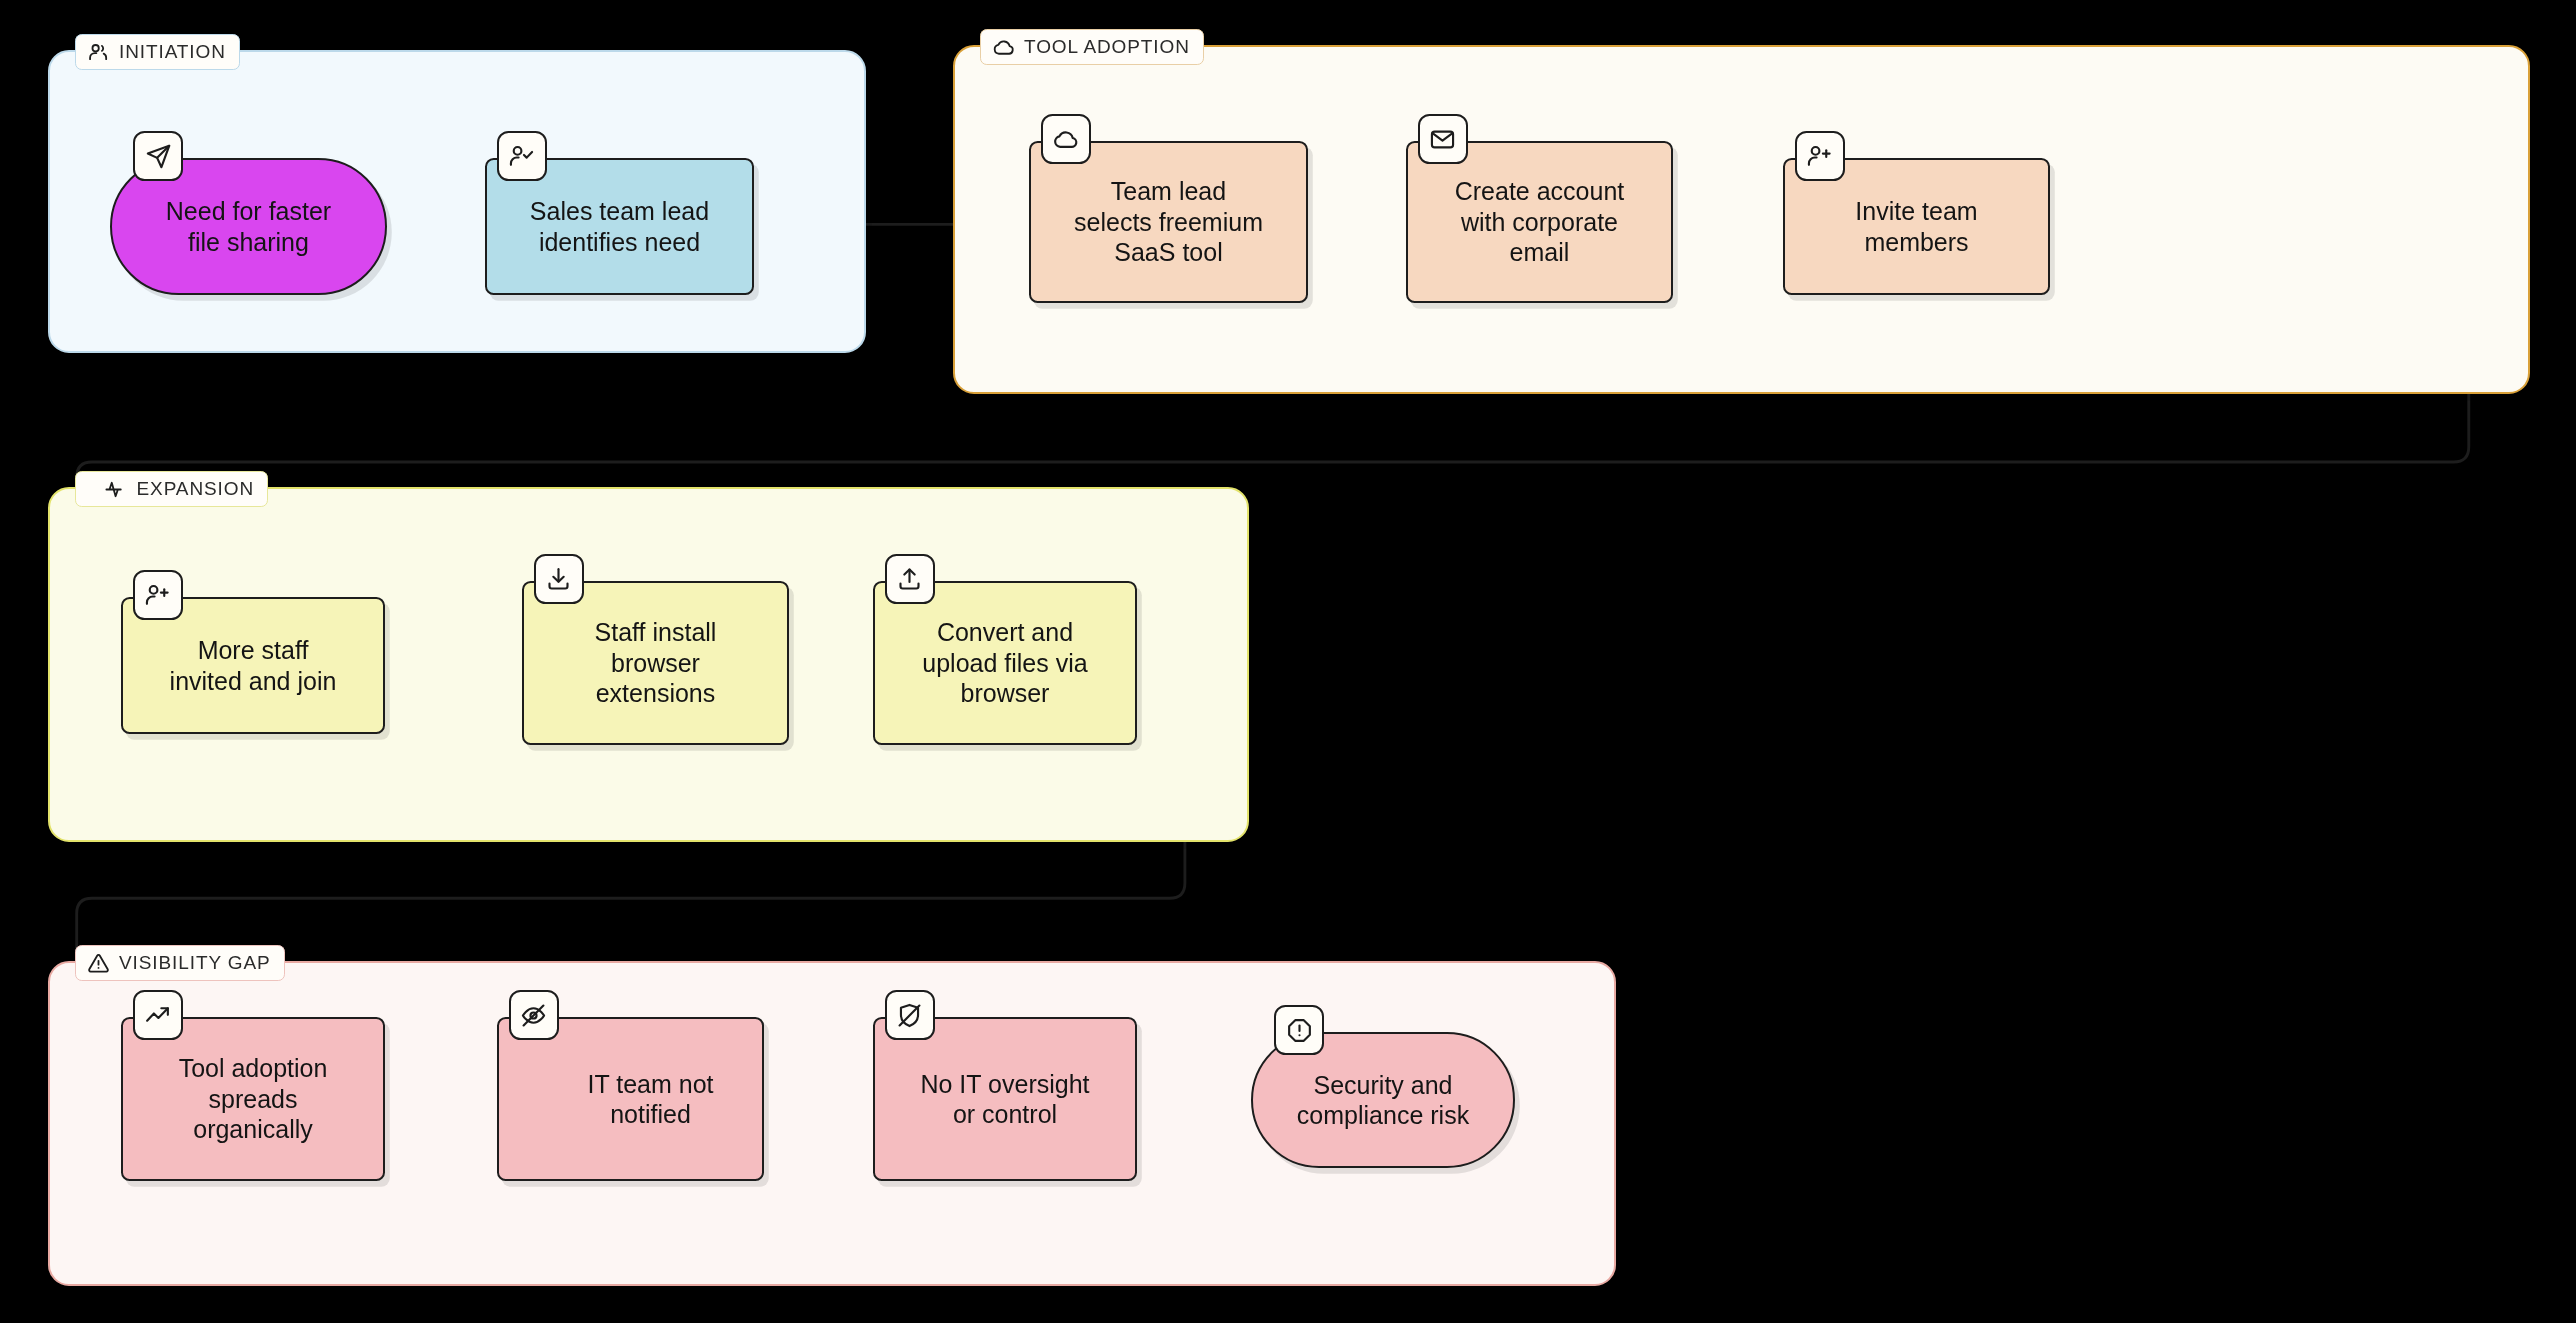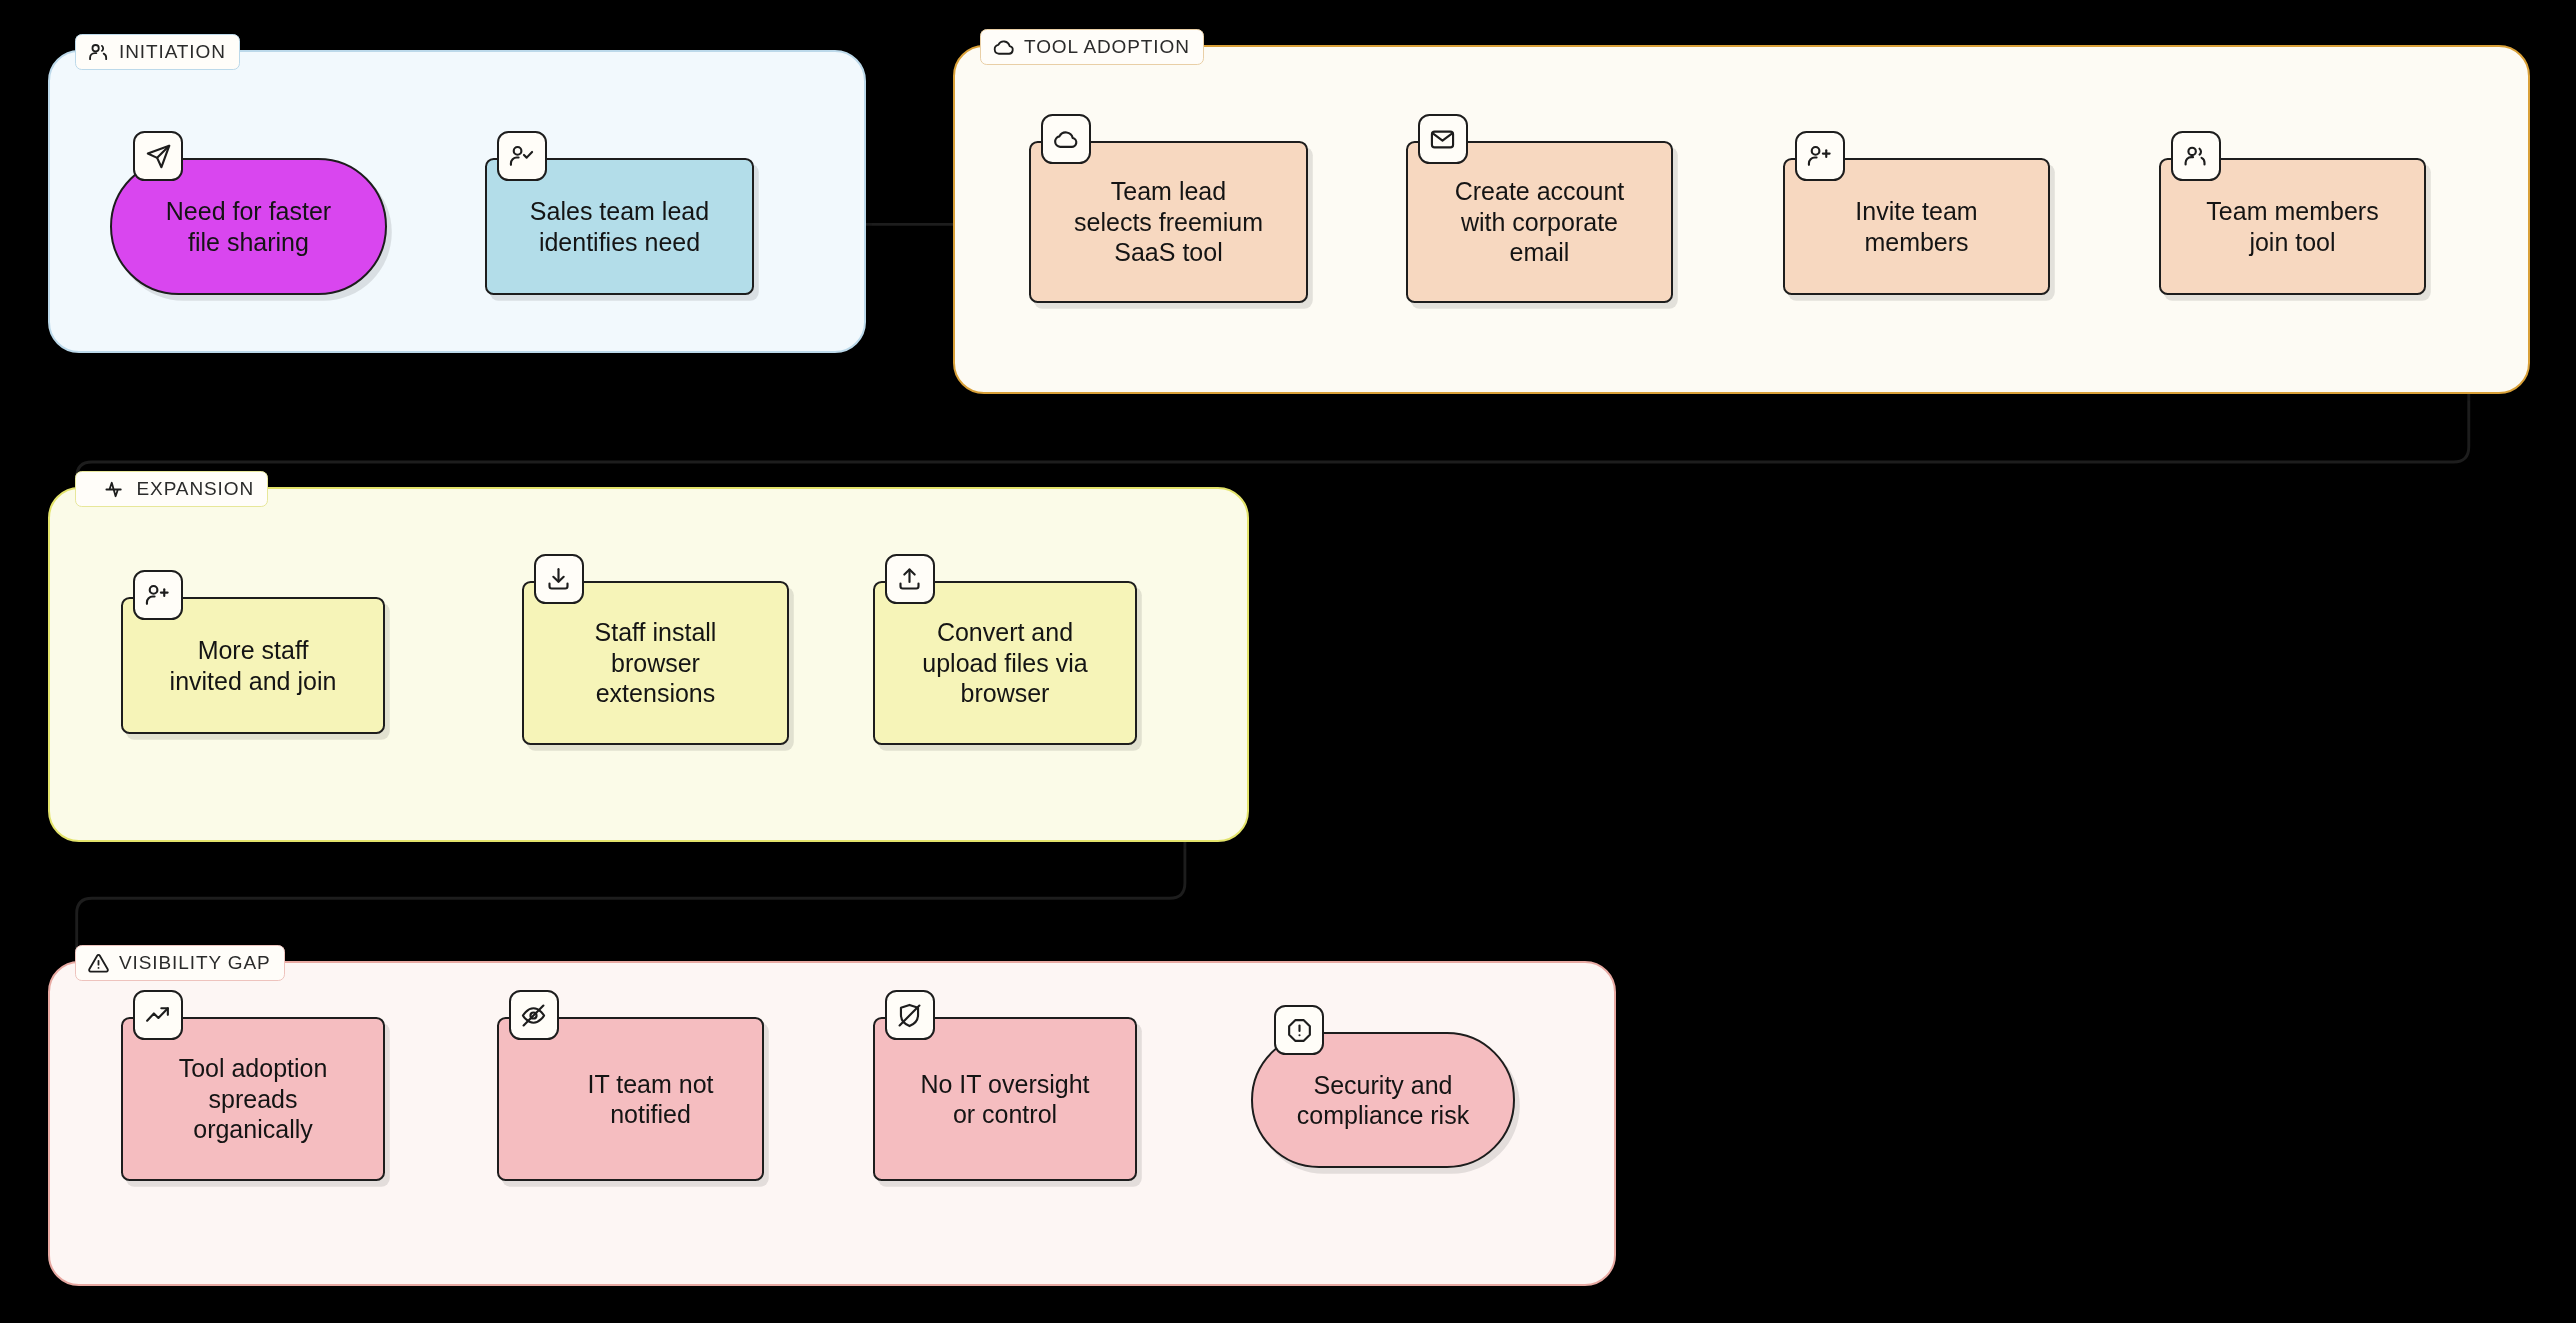--- a/index.html
+++ b/index.html
@@ -8,21 +8,21 @@
     width:2576px;height:1323px;
     background:#000;
     font-family:"Liberation Sans", sans-serif;
     overflow:hidden;
   }
   svg#wires{position:absolute;left:0;top:0;width:2576px;height:1323px;pointer-events:none;}
 
   
   .group{
     position:absolute;
-    border-radius:31px;
+    border-radius:21px;
     box-sizing:border-box;
     box-shadow:5.7px 6.7px 0 rgba(0,0,0,0.10);
   }
   .group-label{
     position:absolute;
     top:-18px;left:25px;
     height:36px;
     display:flex;align-items:center;gap:9.5px;
     padding:0 13.4px 0 10.5px;
     background:#fffdf9;
@@ -186,32 +186,20 @@
           <circle cx="8.5" cy="7" r="3.4"></circle>
             <path d="M2.6 19.4v-1.3a5.2 5.2 0 0 1 5.2-5.2h1.6"></path>
           <path d="M18 6.4v6"></path>
             <path d="M15 9.4h6"></path>
         </svg>
       </div>
       <div class="label">Invite team
 members</div>
     </div>
 
-    <div class="node rect" style="left:1204px;top:111px;width:267px;height:137px;background:#f7d8c0;">
-      <div class="node-icon">
-        <svg width="27" height="27" viewBox="0 0 24 24" fill="none" stroke="#1d1d1d" stroke-width="1.9" stroke-linecap="round" stroke-linejoin="round">
-          <circle cx="9" cy="7.5" r="3.3"></circle>
-            <path d="M3.2 19v-1.4a5 5 0 0 1 5-5h1.6"></path>
-          <path d="M15.6 5.1a3.3 3.3 0 0 1 0 5.2"></path>
-            <path d="M17.4 13.2a4.8 4.8 0 0 1 2.6 4.3V19"></path>
-        </svg>
-      </div>
-      <div class="label">Team members
-join tool</div>
-    </div>
   </div>
 
   <div class="group" style="left:48px;top:487px;width:1201px;height:355px;background:#fbfbe8;border:2.9px solid #e3e36b;">
     <div class="group-label" style="border:1.4px solid #e7e79a;padding-left:28px;">
       <span>
         <svg width="23" height="23" viewBox="0 0 24 24" fill="none" stroke="#1d1d1d" stroke-width="1.9" stroke-linecap="round" stroke-linejoin="round">
           <path d="M2.5 12h3.2l2.4-7 4 14 2.4-7h3z"></path>
         </svg>
       </span>
       <span class="gl-text">EXPANSION</span>

